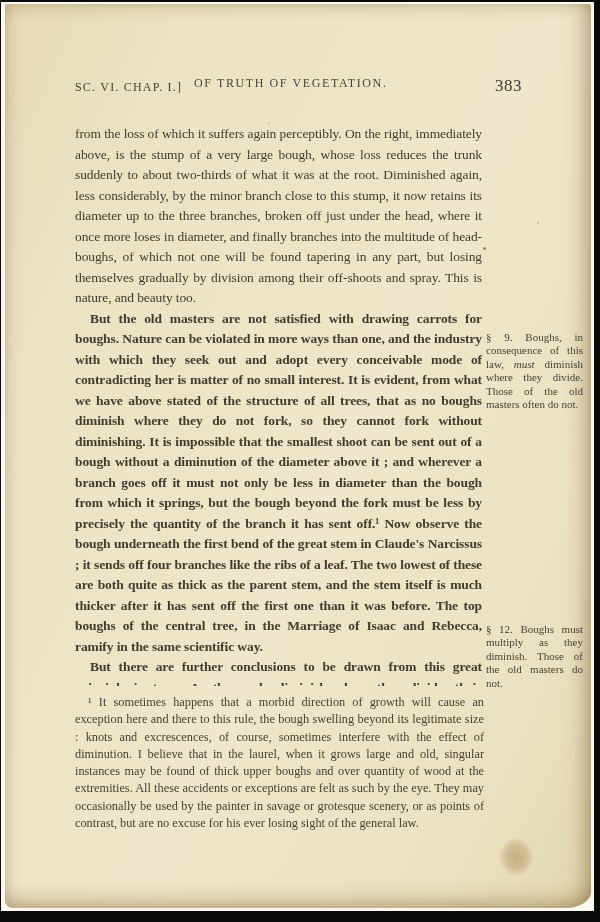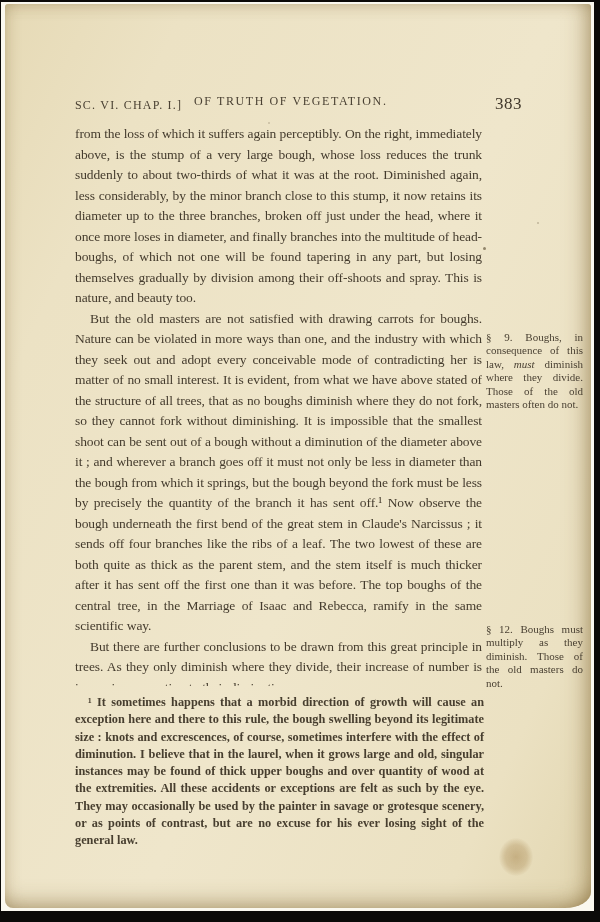--- a/index.html
+++ b/index.html
@@ -21,21 +21,21 @@
     border-radius:3px 3px 26px 8px / 3px 3px 16px 8px;
     box-shadow:
       inset -16px 0 22px -12px rgba(120,92,40,.50),
       inset 0 -16px 22px -12px rgba(120,92,40,.45),
       inset 10px 0 18px -12px rgba(120,92,40,.30),
       inset 0 10px 18px -12px rgba(120,92,40,.30);
   }
   .ink{color:#41382b;}
 
   .running-header{
-    position:absolute;left:70px;top:90px;width:478px;
+    position:absolute;left:70px;top:72px;width:478px;
     display:flex;align-items:baseline;justify-content:space-between;
   }
   .header-section{
     font-size:12px;letter-spacing:1.2px;color:#4a4133;white-space:nowrap;
   }
   .header-title{
     font-size:12px;letter-spacing:1.6px;color:#4a4133;white-space:nowrap;
     position:absolute;left:50%;transform:translateX(-62%);
   }
   .header-page{
@@ -45,39 +45,38 @@
 
   .main-text{
     position:absolute;left:70px;top:120px;width:407px;height:562px;
     overflow:hidden;
     font-size:13.5px;line-height:20.5px;
     text-align:justify;
     color:#443b2d;
     letter-spacing:-0.1px;
   }
   .main-text p{margin:0;}
-  .main-text p.indent{text-indent:15px;}
+  .main-text p.indent{text-indent:15px;font-weight:bold;}
 
   .sidenote{
     position:absolute;left:481px;width:97px;
     font-size:11px;line-height:13.4px;
     text-align:justify;
     color:#4a4133;
   }
   .sidenote .em{font-style:italic;}
   .sidenote-1{top:303px;margin-top:24px;}
   .sidenote-2{top:619px;}
 
   .footnote{
     position:absolute;left:70px;top:690px;width:409px;
     font-size:12.3px;line-height:17.3px;
     text-align:justify;
     color:#473e2f;
     text-indent:13px;
-    font-weight:bold;
   }
 
   .stain{
     position:absolute;left:499px;top:838px;width:34px;height:38px;
     background:radial-gradient(ellipse at 50% 50%,rgba(151,113,52,.42) 0%,rgba(151,113,52,.28) 45%,rgba(151,113,52,0) 72%);
     border-radius:50%;
     filter:blur(.4px);
   }
   .speck{position:absolute;border-radius:50%;background:rgba(70,55,30,.55);}
   .speck-1{left:483px;top:247px;width:3px;height:3px;}

